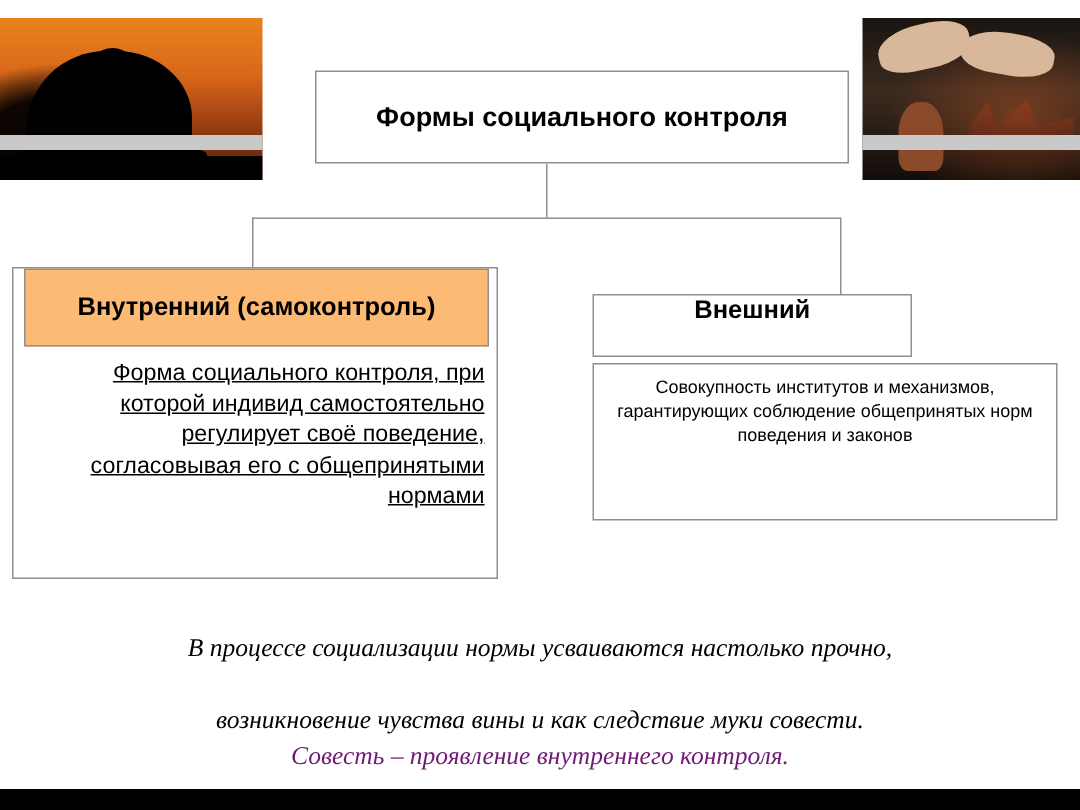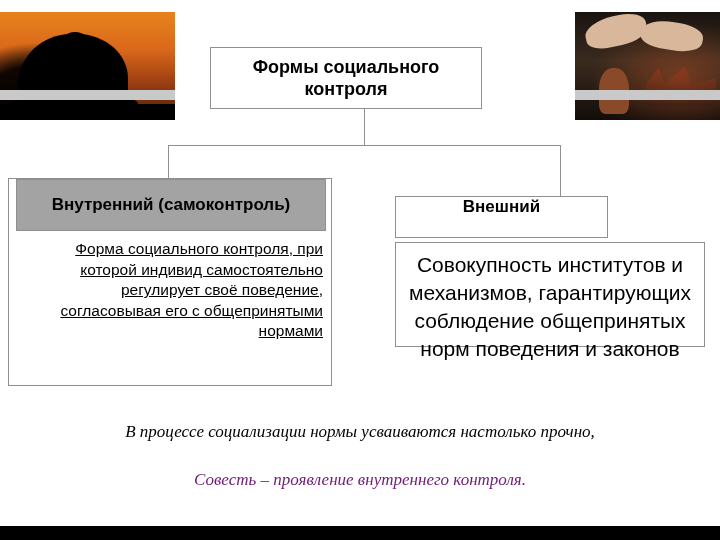--- a/index.html
+++ b/index.html
@@ -104,21 +104,21 @@
   .box {
     position: absolute;
     border: 1px solid #8f8f8f;
     background: #ffffff;
     box-sizing: border-box;
     text-align: center;
     color: #000;
   }
   .box-title {
     left: 210px; top: 47px;
-    width: 272px; height: 62px;
+    width: 356px; height: 62px;
     font-size: 18px;
     font-weight: bold;
     display: flex;
     align-items: center;
     justify-content: center;
     line-height: 1.25;
     padding: 0 8px;
   }
   .box-outer-head {
     left: 395px; top: 196px;
@@ -126,21 +126,21 @@
     font-size: 17px;
     font-weight: bold;
     display: flex;
     align-items: flex-start;
     justify-content: center;
     padding: 0 8px;
   }
   .box-outer-body {
     left: 395px; top: 242px;
     width: 310px; height: 105px;
-    font-size: 21px;
+    font-size: 12px;
     display: flex;
     align-items: flex-start;
     justify-content: center;
     padding: 8px 10px;
     line-height: 1.33;
   }
 
   
   .box-left-group {
     position: absolute;
@@ -149,21 +149,21 @@
     border: 1px solid #8f8f8f;
     box-sizing: border-box;
     background: #fff;
   }
   .inner-head-inner {
     position: absolute;
     left: 7px; top: 0;
     width: 310px; height: 52px;
     border: 1px solid #8f8f8f;
     box-sizing: border-box;
-    background: #a3a3a3;
+    background: #fdba74;
     display: flex;
     align-items: center;
     justify-content: center;
     font-size: 17px;
     font-weight: bold;
     line-height: 1.25;
     text-align: center;
   }
   .inner-body-inner {
     position: absolute;
@@ -255,17 +255,18 @@
   <div class="box box-outer-head">
     <span>Внешний</span>
   </div>
   <div class="box box-outer-body">
     <span>Совокупность институтов и механизмов, гарантирующих соблюдение общепринятых норм поведения и законов</span>
   </div>
 
   <div class="bottom-text">
     <span>В процессе социализации нормы усваиваются настолько прочно,</span><br>
     <br>
+    <span>возникновение чувства вины и как следствие муки совести.</span>
     <span class="red-line">Совесть – проявление внутреннего контроля.</span>
   </div>
 
   <div class="bottom-bar"></div>
 </div>
 
 </body></html>

